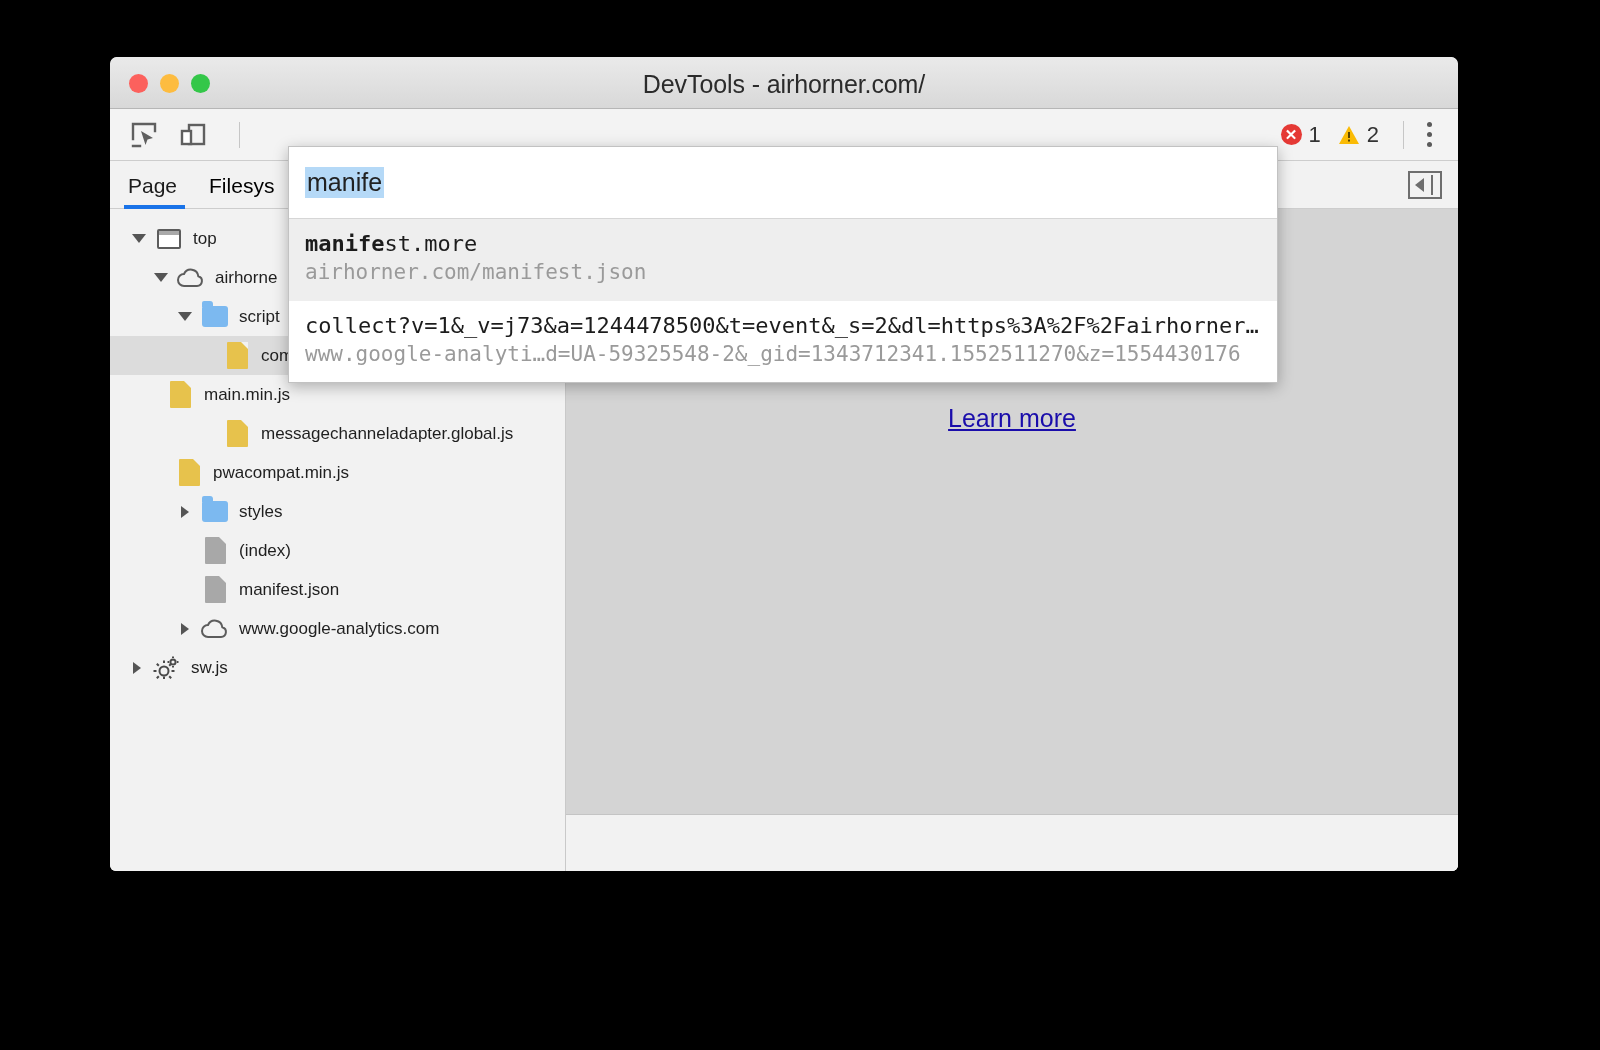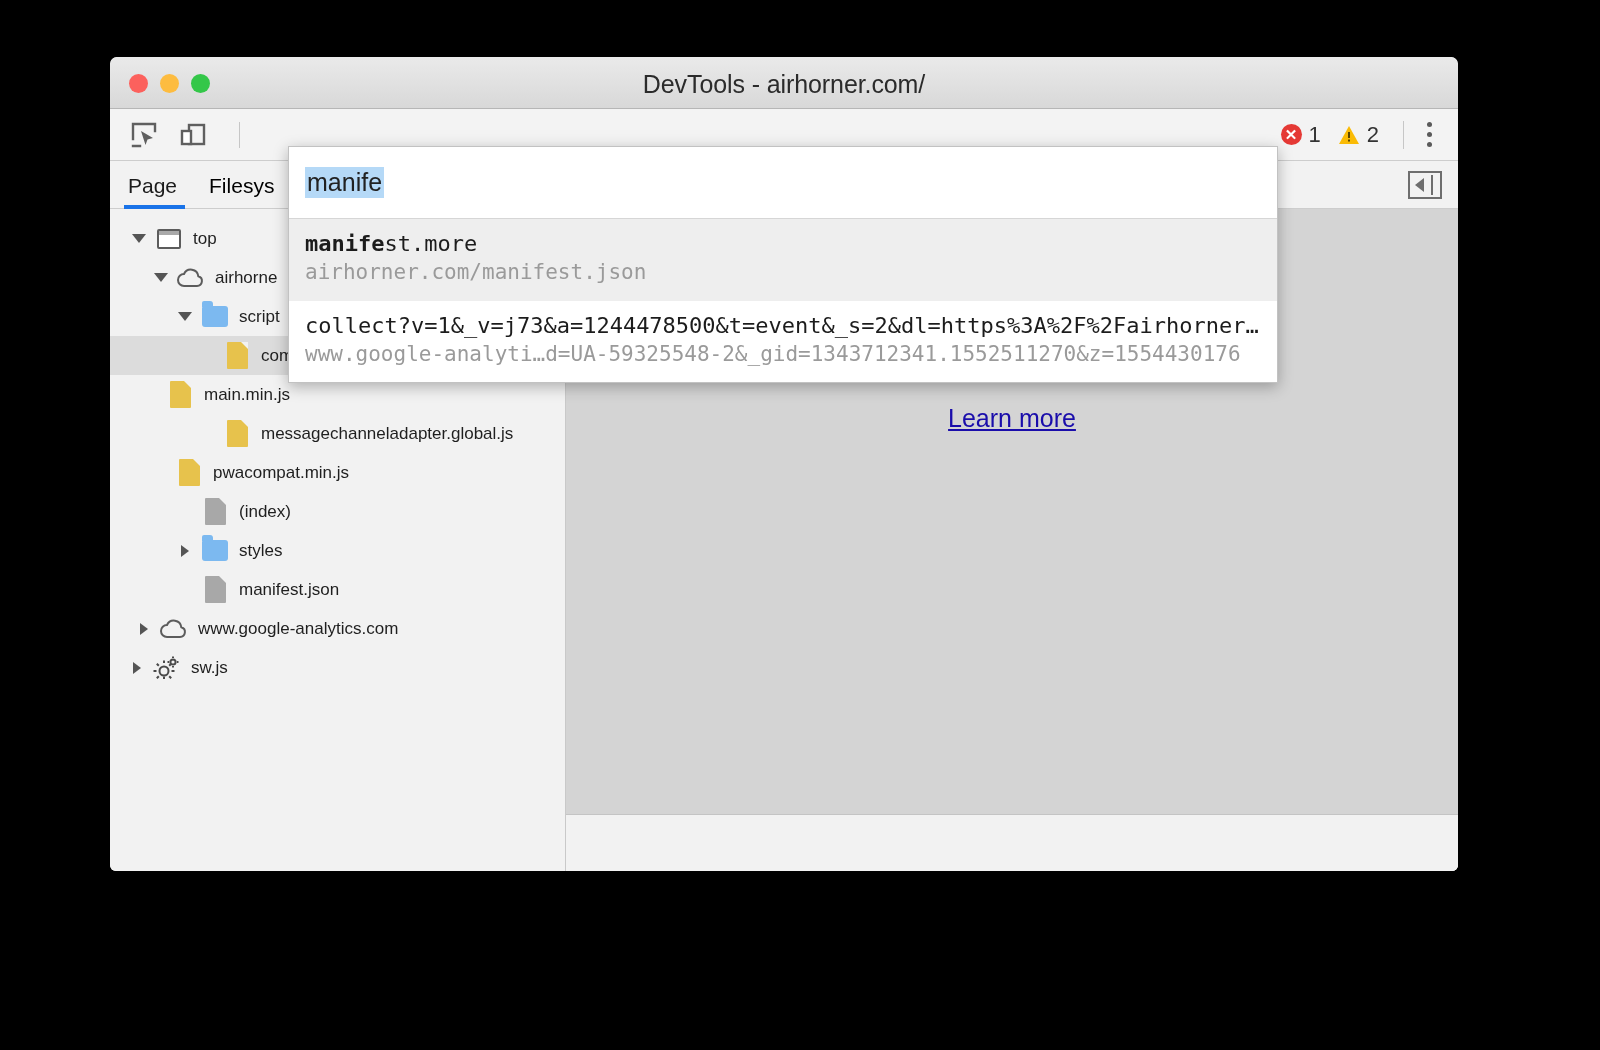--- a/index.html
+++ b/index.html
@@ -357,45 +357,45 @@
           <span class="lbl">messagechanneladapter.global.js</span>
         </div>
 
         <div class="row" style="padding-left:64px">
           <span class="icon-slot">
               <span class="doc-ico js"></span>
             </span>
           <span class="lbl">pwacompat.min.js</span>
         </div>
 
+        <div class="row" style="padding-left:64px">
+          <span class="twisty">
+              <span class="tri"></span>
+            </span>
+          <span class="icon-slot">
+              <span class="folder-ico"></span>
+            </span>
+          <span class="lbl">styles</span>
+        </div>
+
         <div class="row" style="padding-left:90px">
           <span class="icon-slot">
               <span class="doc-ico plain"></span>
             </span>
           <span class="lbl">(index)</span>
         </div>
 
+        <div class="row" style="padding-left:90px">
+          <span class="icon-slot">
+              <span class="doc-ico plain"></span>
+            </span>
+          <span class="lbl">manifest.json</span>
+        </div>
+
         <div class="row" style="padding-left:64px">
-          <span class="twisty">
-              <span class="tri"></span>
-            </span>
-          <span class="icon-slot">
-              <span class="folder-ico"></span>
-            </span>
-          <span class="lbl">styles</span>
-        </div>
-
-        <div class="row" style="padding-left:90px">
-          <span class="icon-slot">
-              <span class="doc-ico plain"></span>
-            </span>
-          <span class="lbl">manifest.json</span>
-        </div>
-
-        <div class="row" style="padding-left:23px">
           <span class="twisty">
               <span class="tri"></span>
             </span>
           <span class="icon-slot">
             <svg class="cloud-ico" viewBox="0 0 30 21">
                 <path d="M8 19 a6 6 0 0 1 0-12 a7.5 7.5 0 0 1 14.3 2.2 a5 5 0 0 1 -1.3 9.8 Z" fill="none" stroke="#5c5c5c" stroke-width="2"></path>
               </svg>
           </span>
           <span class="lbl">www.google-analytics.com</span>
         </div>

